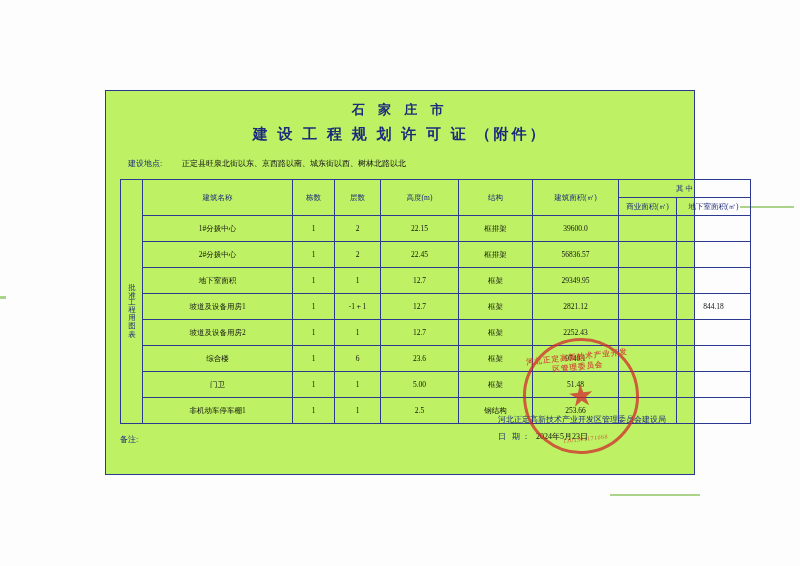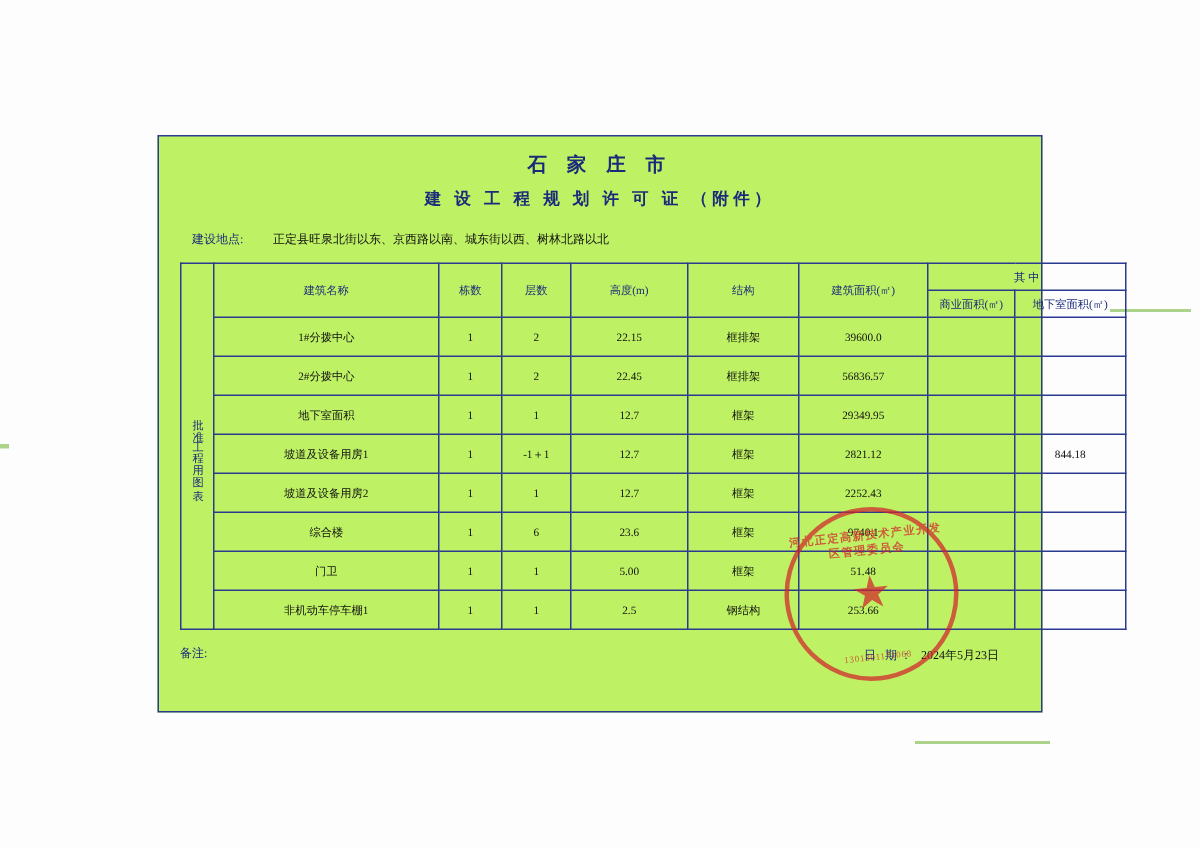--- a/index.html
+++ b/index.html
@@ -36,21 +36,21 @@
     text-align: center;
     margin-top: 10px;
   }
   .title-main {
     font-size: 13px;
     letter-spacing: 5px;
     color: #1b2a7a;
     font-weight: bold;
   }
   .title-sub {
-    font-size: 11px;
+    font-size: 15px;
     letter-spacing: 3px;
     color: #1b2a7a;
     font-weight: bold;
     margin-top: 6px;
   }
   .meta {
     margin-top: 12px;
     font-size: 8px;
     color: #1b2a7a;
     line-height: 1.9;
@@ -338,20 +338,21 @@
           </tr>
         </tbody>
     </table>
   </div>
 
   <div class="note-area">
     <span>备注:</span>
   </div>
 
   <div class="issuer">
+    <div>河北正定高新技术产业开发区管理委员会建设局</div>
     <div class="date-line">
       <span>日  期：</span>
       <span class="date-val">2024年5月23日</span>
     </div>
   </div>
 
   <div class="stamp">
     <div class="stamp-inner">
       <div class="stamp-text">河北正定高新技术产业开发区管理委员会</div>
       <div class="star">★</div>

